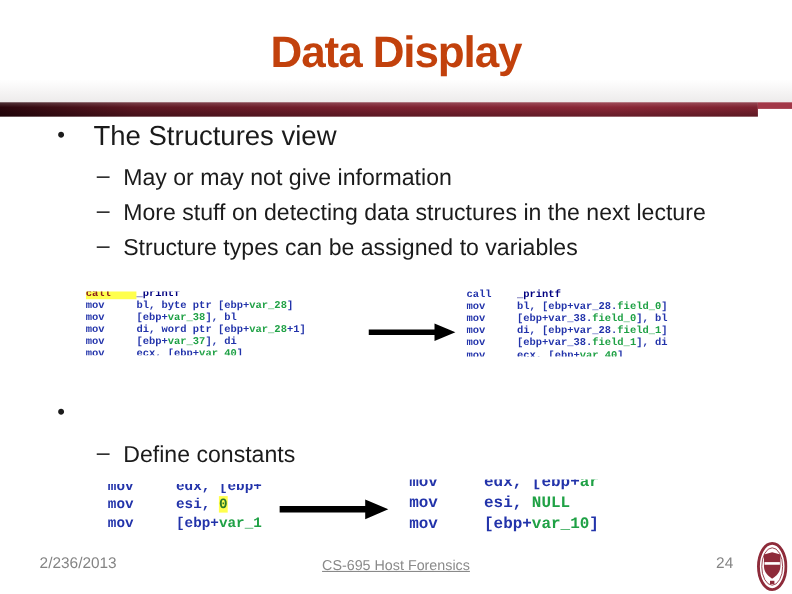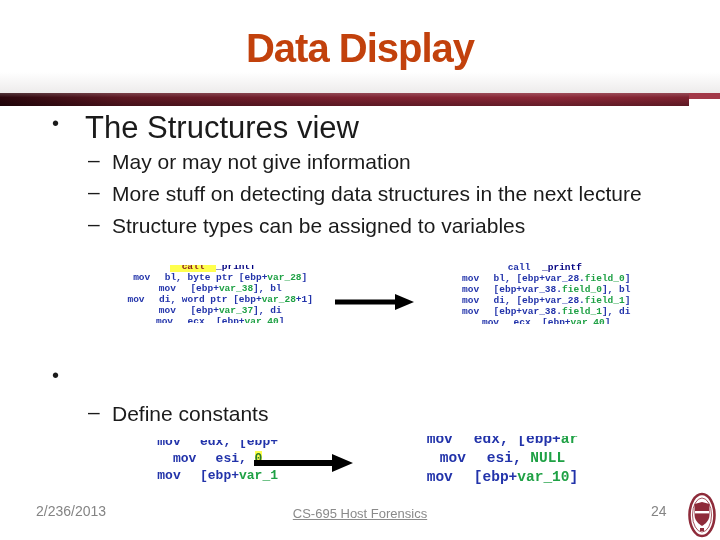--- a/index.html
+++ b/index.html
@@ -22,32 +22,32 @@
     background:
       linear-gradient(to bottom, rgba(255,255,255,.18), rgba(255,255,255,0) 35%, rgba(0,0,0,.28)),
       linear-gradient(to right, #2a060c, #5d1722 18%, #7c2130 50%, #8b2737 80%, #7e2230);
   }
   .accent-bar-end {
     position:absolute; top:93px; left:689px; width:31px; height:6px;
     background:#a23848;
   }
   .bullet-row { position:absolute; display:flex; color:#1b1b1b; }
   .bullet-glyph { width:33px; font-size:20px; padding-top:2px; color:#1b1b1b; }
-  .bullet-text { font-size:31px; }
+  .bullet-text { font-size:25px; }
   .sub-row { display:flex; color:#1b1b1b; margin-bottom:4px; }
   .dash-glyph { width:24px; font-size:21px; flex:0 0 24px; }
   .sub-text { font-size:21px; line-height:1.33; }
   .subs { position:absolute; }
 
   .code {
     position:absolute; overflow:hidden;
     font-family:"Liberation Mono","DejaVu Sans Mono",monospace;
     font-weight:bold; white-space:pre; color:#2233aa;
   }
-  .code-line { display:block;text-align:center; }
+  .code-line { display:block; }
   .code .mn { display:inline-block; }
   .op  { color:#2233aa; }
   .var { color:#1fa145; }
   .name{ color:#000080; }
   .hl  { background:#ffff4d; color:#8b2020; }
   .hlnum { background:#ffff4d; color:#2a7a2a; }
 
   .code-top { font-size:9.5px; line-height:11px; }
   .code-top .mn { width:46px; }
   #code-structures-before { left:78px;  top:265px; width:270px; height:58px; }

